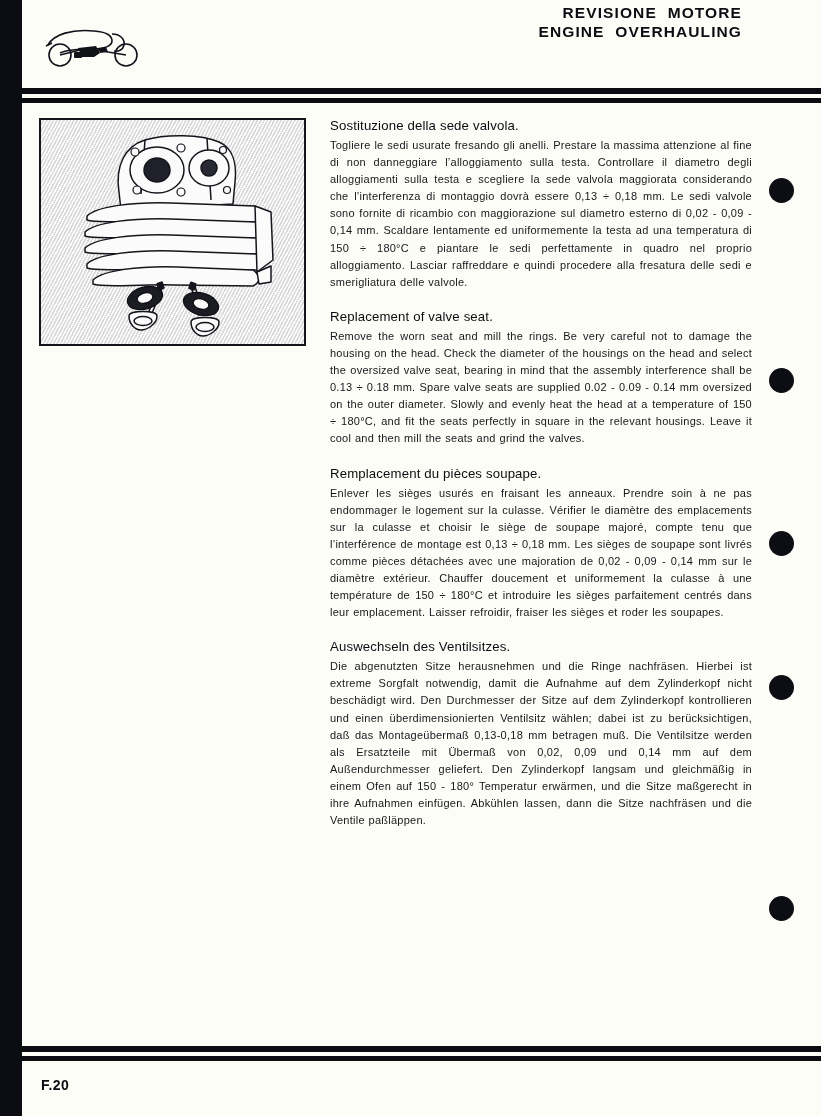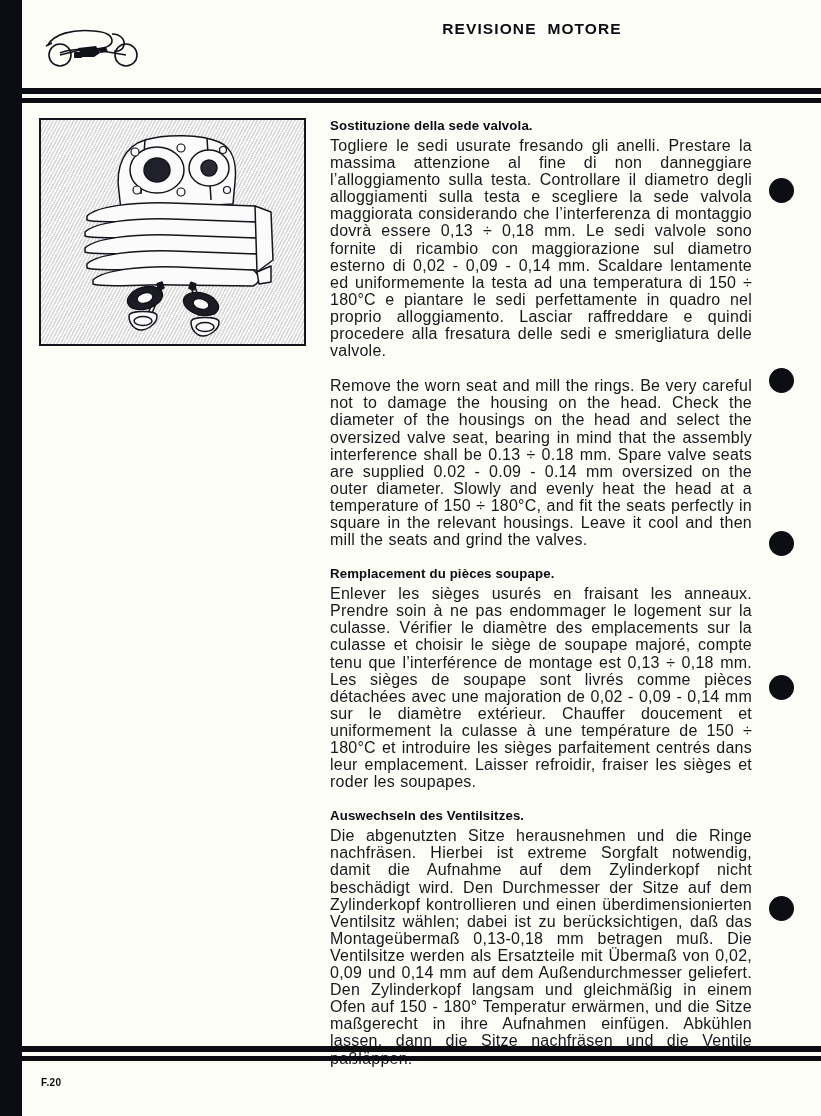--- a/index.html
+++ b/index.html
@@ -20,22 +20,22 @@
   }
 
   
   .header{
     position:absolute;left:22px;top:0;width:799px;height:84px;
   }
   .logo{
     position:absolute;left:16px;top:22px;width:112px;height:46px;
   }
   .titles{
-    position:absolute;left:300px;top:20px;width:420px;
-    text-align:center;
+    position:absolute;left:300px;top:4px;width:420px;
+    text-align:right;
   }
   .titles .tline{
     font-weight:bold;
     font-size:15.5px;
     letter-spacing:1.1px;
     line-height:18.6px;
     color:#0b0b12;
     white-space:pre;
   }
 
@@ -68,45 +68,45 @@
   .figure svg{position:absolute;left:0;top:0;}
 
   
   .col{
     position:absolute;left:330px;top:118px;width:422px;
   }
   .sec{margin-bottom:18px;}
   .sec h3{
     margin:0 0 4px 0;
     font-size:13.2px;
-    font-weight:bold;
+    font-weight:normal;
     letter-spacing:.15px;
     color:#0b0b12;
   }
   .sec p{
     margin:0;
-    font-size:16px;
+    font-size:11px;
     line-height:17.1px;
     text-align:justify;
     letter-spacing:.25px;
     color:#17171c;
     word-spacing:.5px;
     -webkit-hyphens:none;hyphens:none;
   }
 
   
   .dot{
     position:absolute;width:25px;height:25px;border-radius:50%;
     background:#0d0d14;
   }
 
   
   .footer-page{
     position:absolute;left:41px;top:1077px;
-    font-size:10px;font-weight:bold;letter-spacing:.4px;
+    font-size:14px;font-weight:bold;letter-spacing:.4px;
     color:#0b0b12;
   }
 </style>
 </head>
 <body>
 
 <div class="page">
 
   <div class="spine"></div>
 
@@ -126,20 +126,21 @@
         <g fill="#11111a">
           <path d="M40 26 L58 24 L62 31 L56 35 L44 35 Z"></path>
           <path d="M60 26 L68 25 L70 30 L62 31 Z"></path>
           <rect x="36" y="30" width="8" height="6" rx="1"></rect>
         </g>
       </svg>
     </div>
 
     <div class="titles">
       <div class="tline">REVISIONE  MOTORE</div>
+      <div class="tline">ENGINE  OVERHAULING</div>
     </div>
   </div>
 
   <div class="rule-group top">
     <div class="rule-thick"></div>
     <div class="rule-gap"></div>
     <div class="rule-thin"></div>
   </div>
 
   <div class="figure">
@@ -207,20 +208,21 @@
   </div>
 
   <div class="col">
 
     <div class="sec">
       <h3>Sostituzione della sede valvola.</h3>
       <p>Togliere le sedi usurate fresando gli anelli. Prestare la massima attenzione al fine di non danneggiare l’alloggiamento sulla testa. Controllare il diametro degli alloggiamenti sulla testa e scegliere la sede valvola maggiorata considerando che l’interferenza di montaggio dovrà essere 0,13 ÷ 0,18 mm. Le sedi valvole sono fornite di ricambio con maggiorazione sul diametro esterno di 0,02 - 0,09 - 0,14 mm. Scaldare lentamente ed uniformemente la testa ad una temperatura di 150 ÷ 180°C e piantare le sedi perfettamente in quadro nel proprio alloggiamento. Lasciar raffreddare e quindi procedere alla fresatura delle sedi e smerigliatura delle valvole.</p>
     </div>
 
     <div class="sec">
+      <h3>Replacement of valve seat.</h3>
       <p>Remove the worn seat and mill the rings. Be very careful not to damage the housing on the head. Check the diameter of the housings on the head and select the oversized valve seat, bearing in mind that the assembly interference shall be 0.13 ÷ 0.18 mm. Spare valve seats are supplied 0.02 - 0.09 - 0.14 mm oversized on the outer diameter. Slowly and evenly heat the head at a temperature of 150 ÷ 180°C, and fit the seats perfectly in square in the relevant housings. Leave it cool and then mill the seats and grind the valves.</p>
     </div>
 
     <div class="sec">
       <h3>Remplacement du pièces soupape.</h3>
       <p>Enlever les sièges usurés en fraisant les anneaux. Prendre soin à ne pas endommager le logement sur la culasse. Vérifier le diamètre des emplacements sur la culasse et choisir le siège de soupape majoré, compte tenu que l’interférence de montage est 0,13 ÷ 0,18 mm. Les sièges de soupape sont livrés comme pièces détachées avec une majoration de 0,02 - 0,09 - 0,14 mm sur le diamètre extérieur. Chauffer doucement et uniformement la culasse à une température de 150 ÷ 180°C et introduire les sièges parfaitement centrés dans leur emplacement. Laisser refroidir, fraiser les sièges et roder les soupapes.</p>
     </div>
 
     <div class="sec">
       <h3>Auswechseln des Ventilsitzes.</h3>

